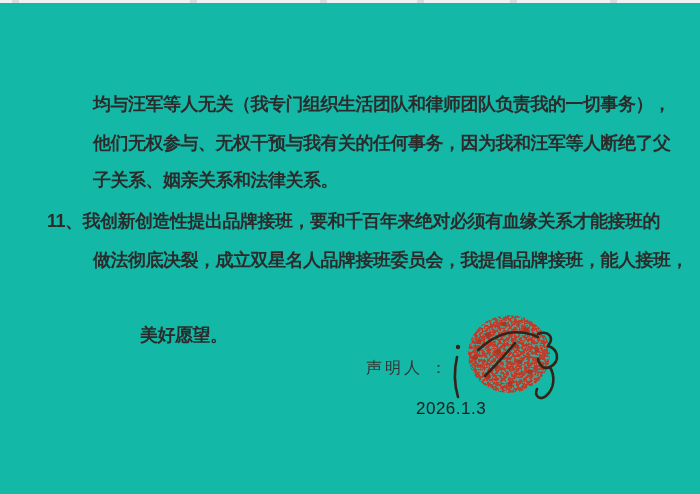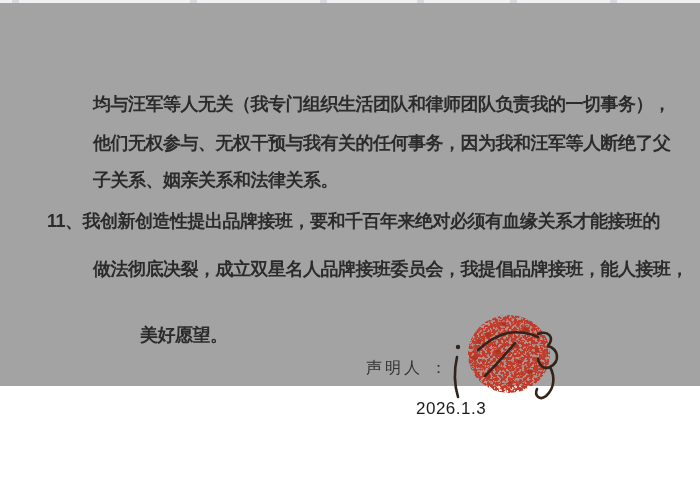--- a/index.html
+++ b/index.html
@@ -9,22 +9,22 @@
   body {
     width: 700px;
     height: 494px;
     background: #ffffff;
     font-family: "Liberation Sans", sans-serif;
     overflow: hidden;
   }
   .page {
     position: relative;
     width: 700px;
-    height: 386px;
-    background: #a3a3a3;
+    height: 494px;
+    background: #14b8a6;
   }
   .top-artifact {
     position: absolute;
     left: 0; top: 0;
     width: 700px; height: 3px;
     background: #f0f1f3;
   }
   .top-artifact .frag {
     position: absolute;
     top: 0; height: 3px; width: 7px;
@@ -36,21 +36,21 @@
     line-height: 21px;
     letter-spacing: -0.5px;
     font-weight: 600;
     color: #2b2b2b;
     white-space: nowrap;
   }
   .l1 { left: 93px; top: 94px; }
   .l2 { left: 93px; top: 133px; text-align: center; }
   .l3 { left: 93px; top: 170px; }
   .l4 { left: 47px; top: 211px; }
-  .l5 { left: 93px; top: 259px; }
+  .l5 { left: 93px; top: 250px; }
   .l6 { left: 93px; top: 288px; }
   .l7 { left: 93px; top: 325px; margin-left: 47px; }
   .sig-label {
     position: absolute;
     left: 366px; top: 358px;
     font-size: 16px;
     font-weight: 400;
     letter-spacing: 3px;
     color: #333333;
     white-space: nowrap;

